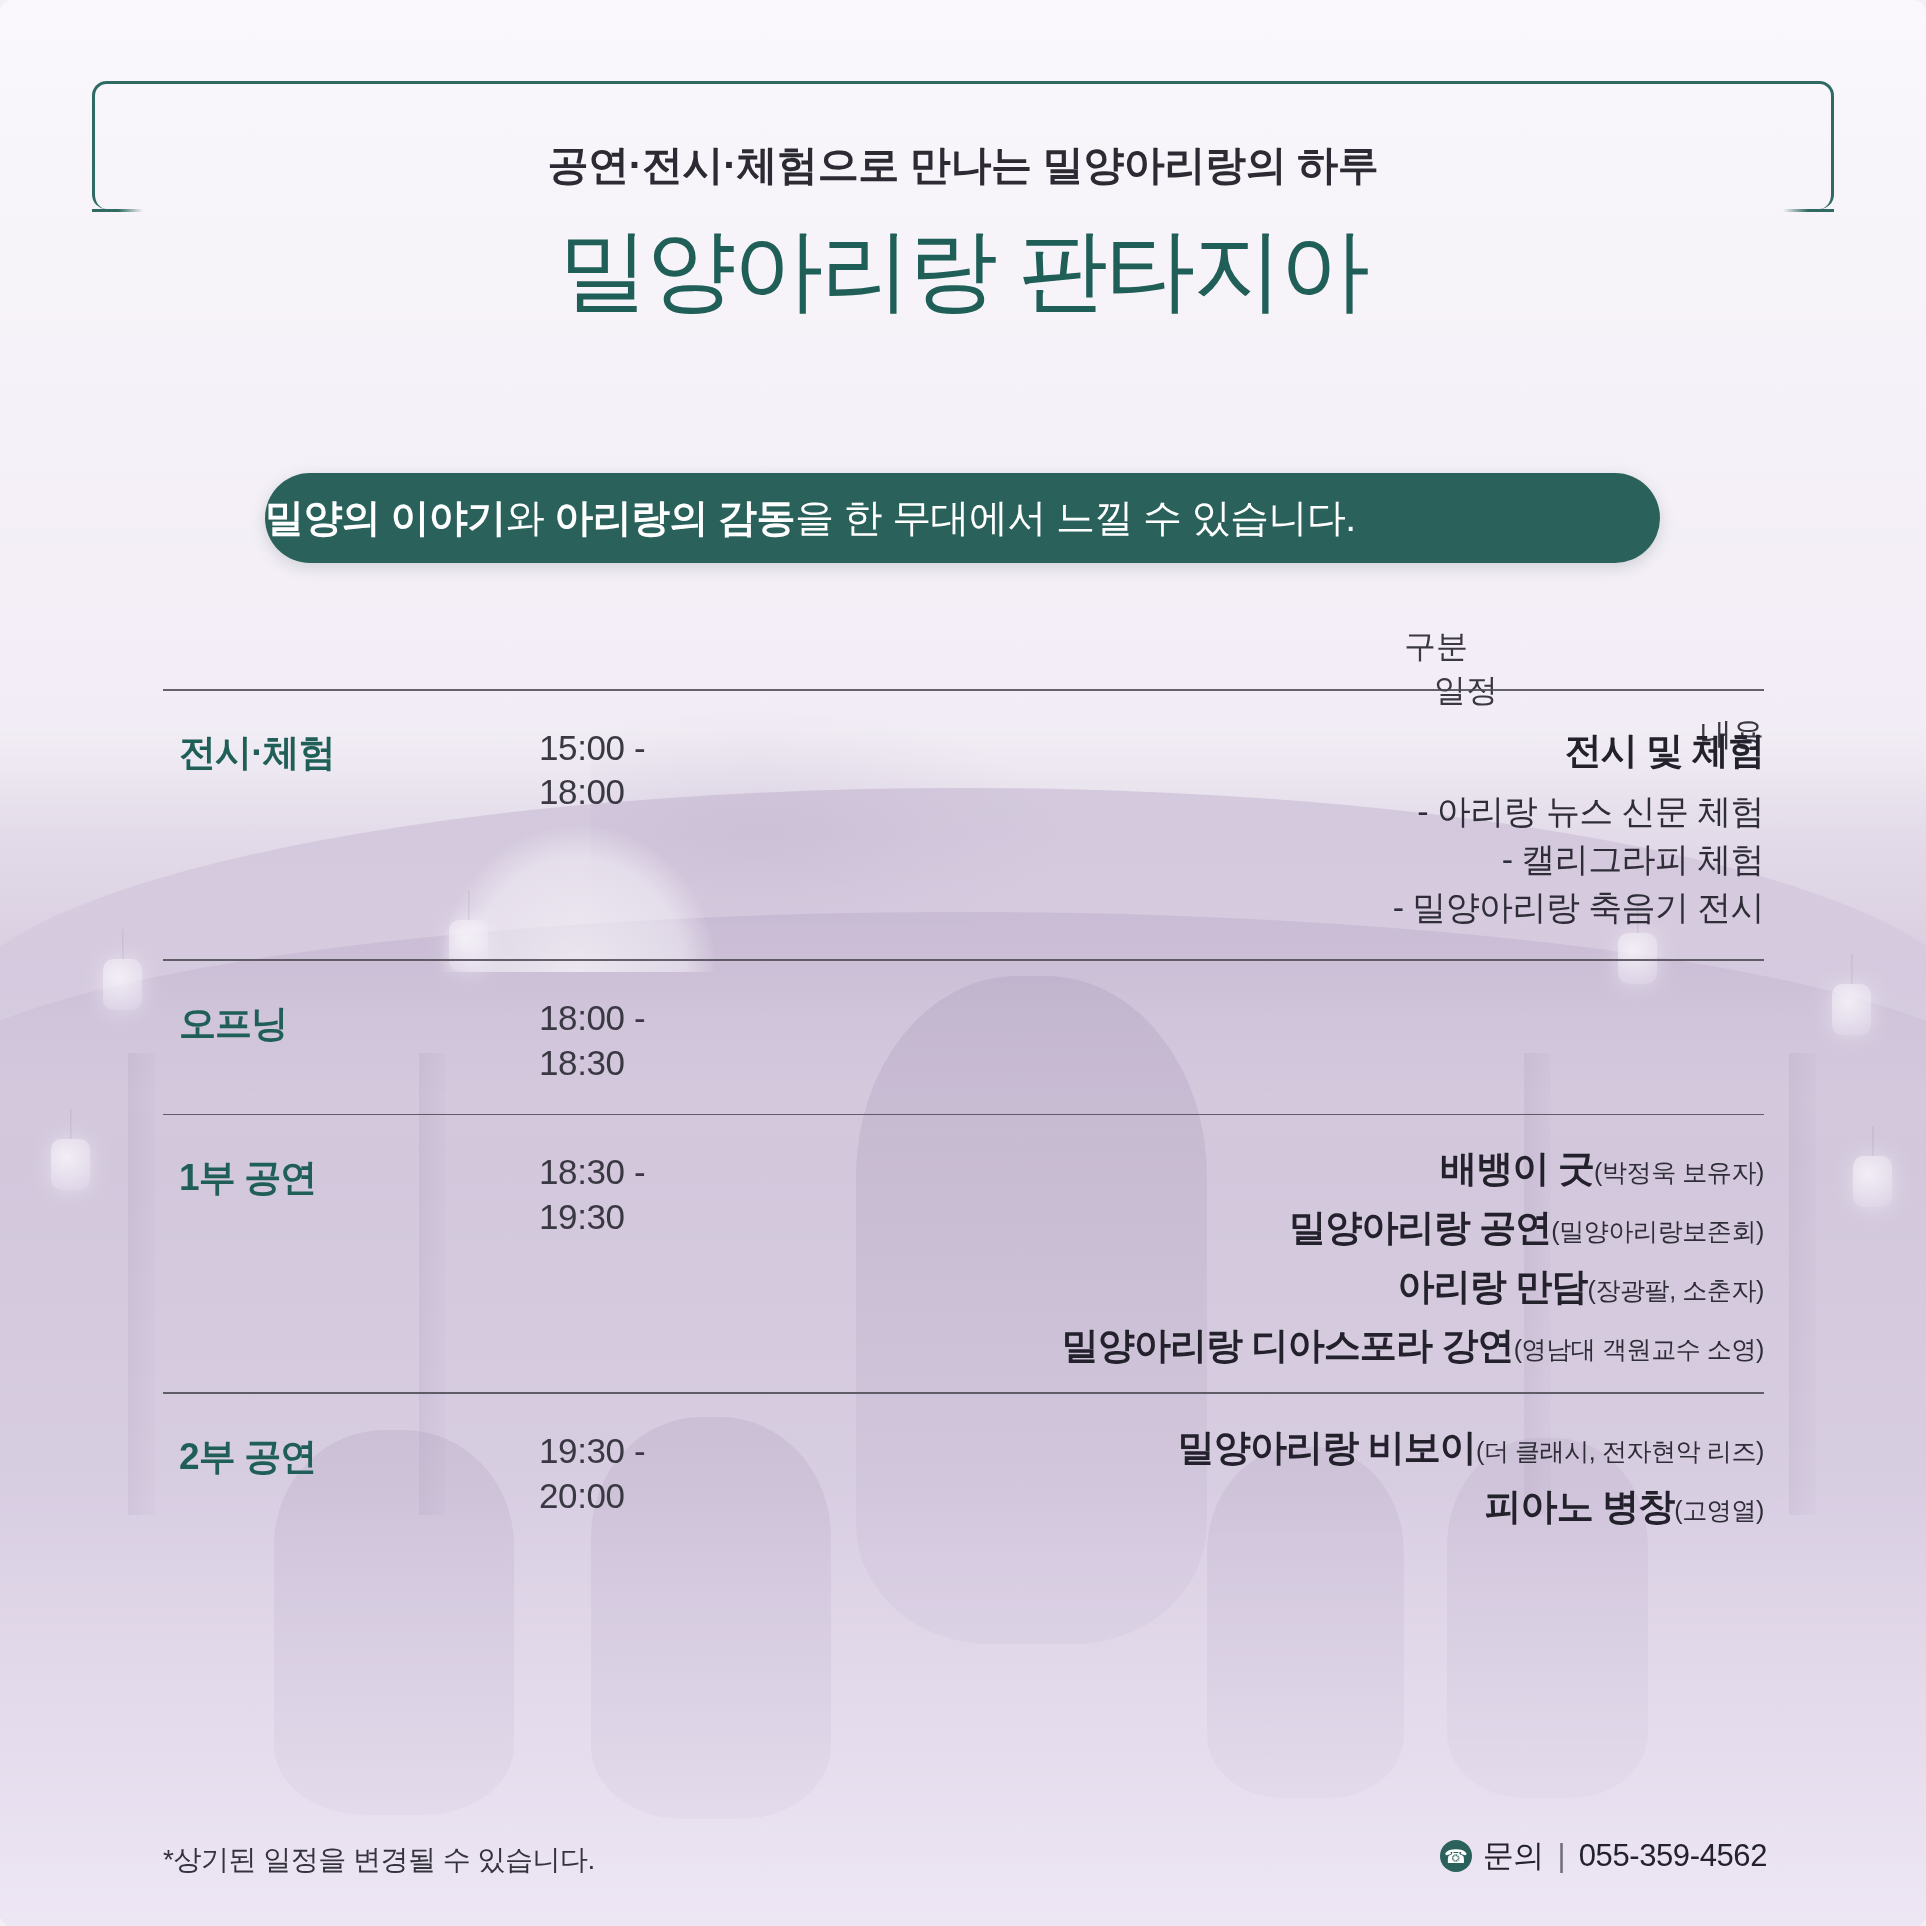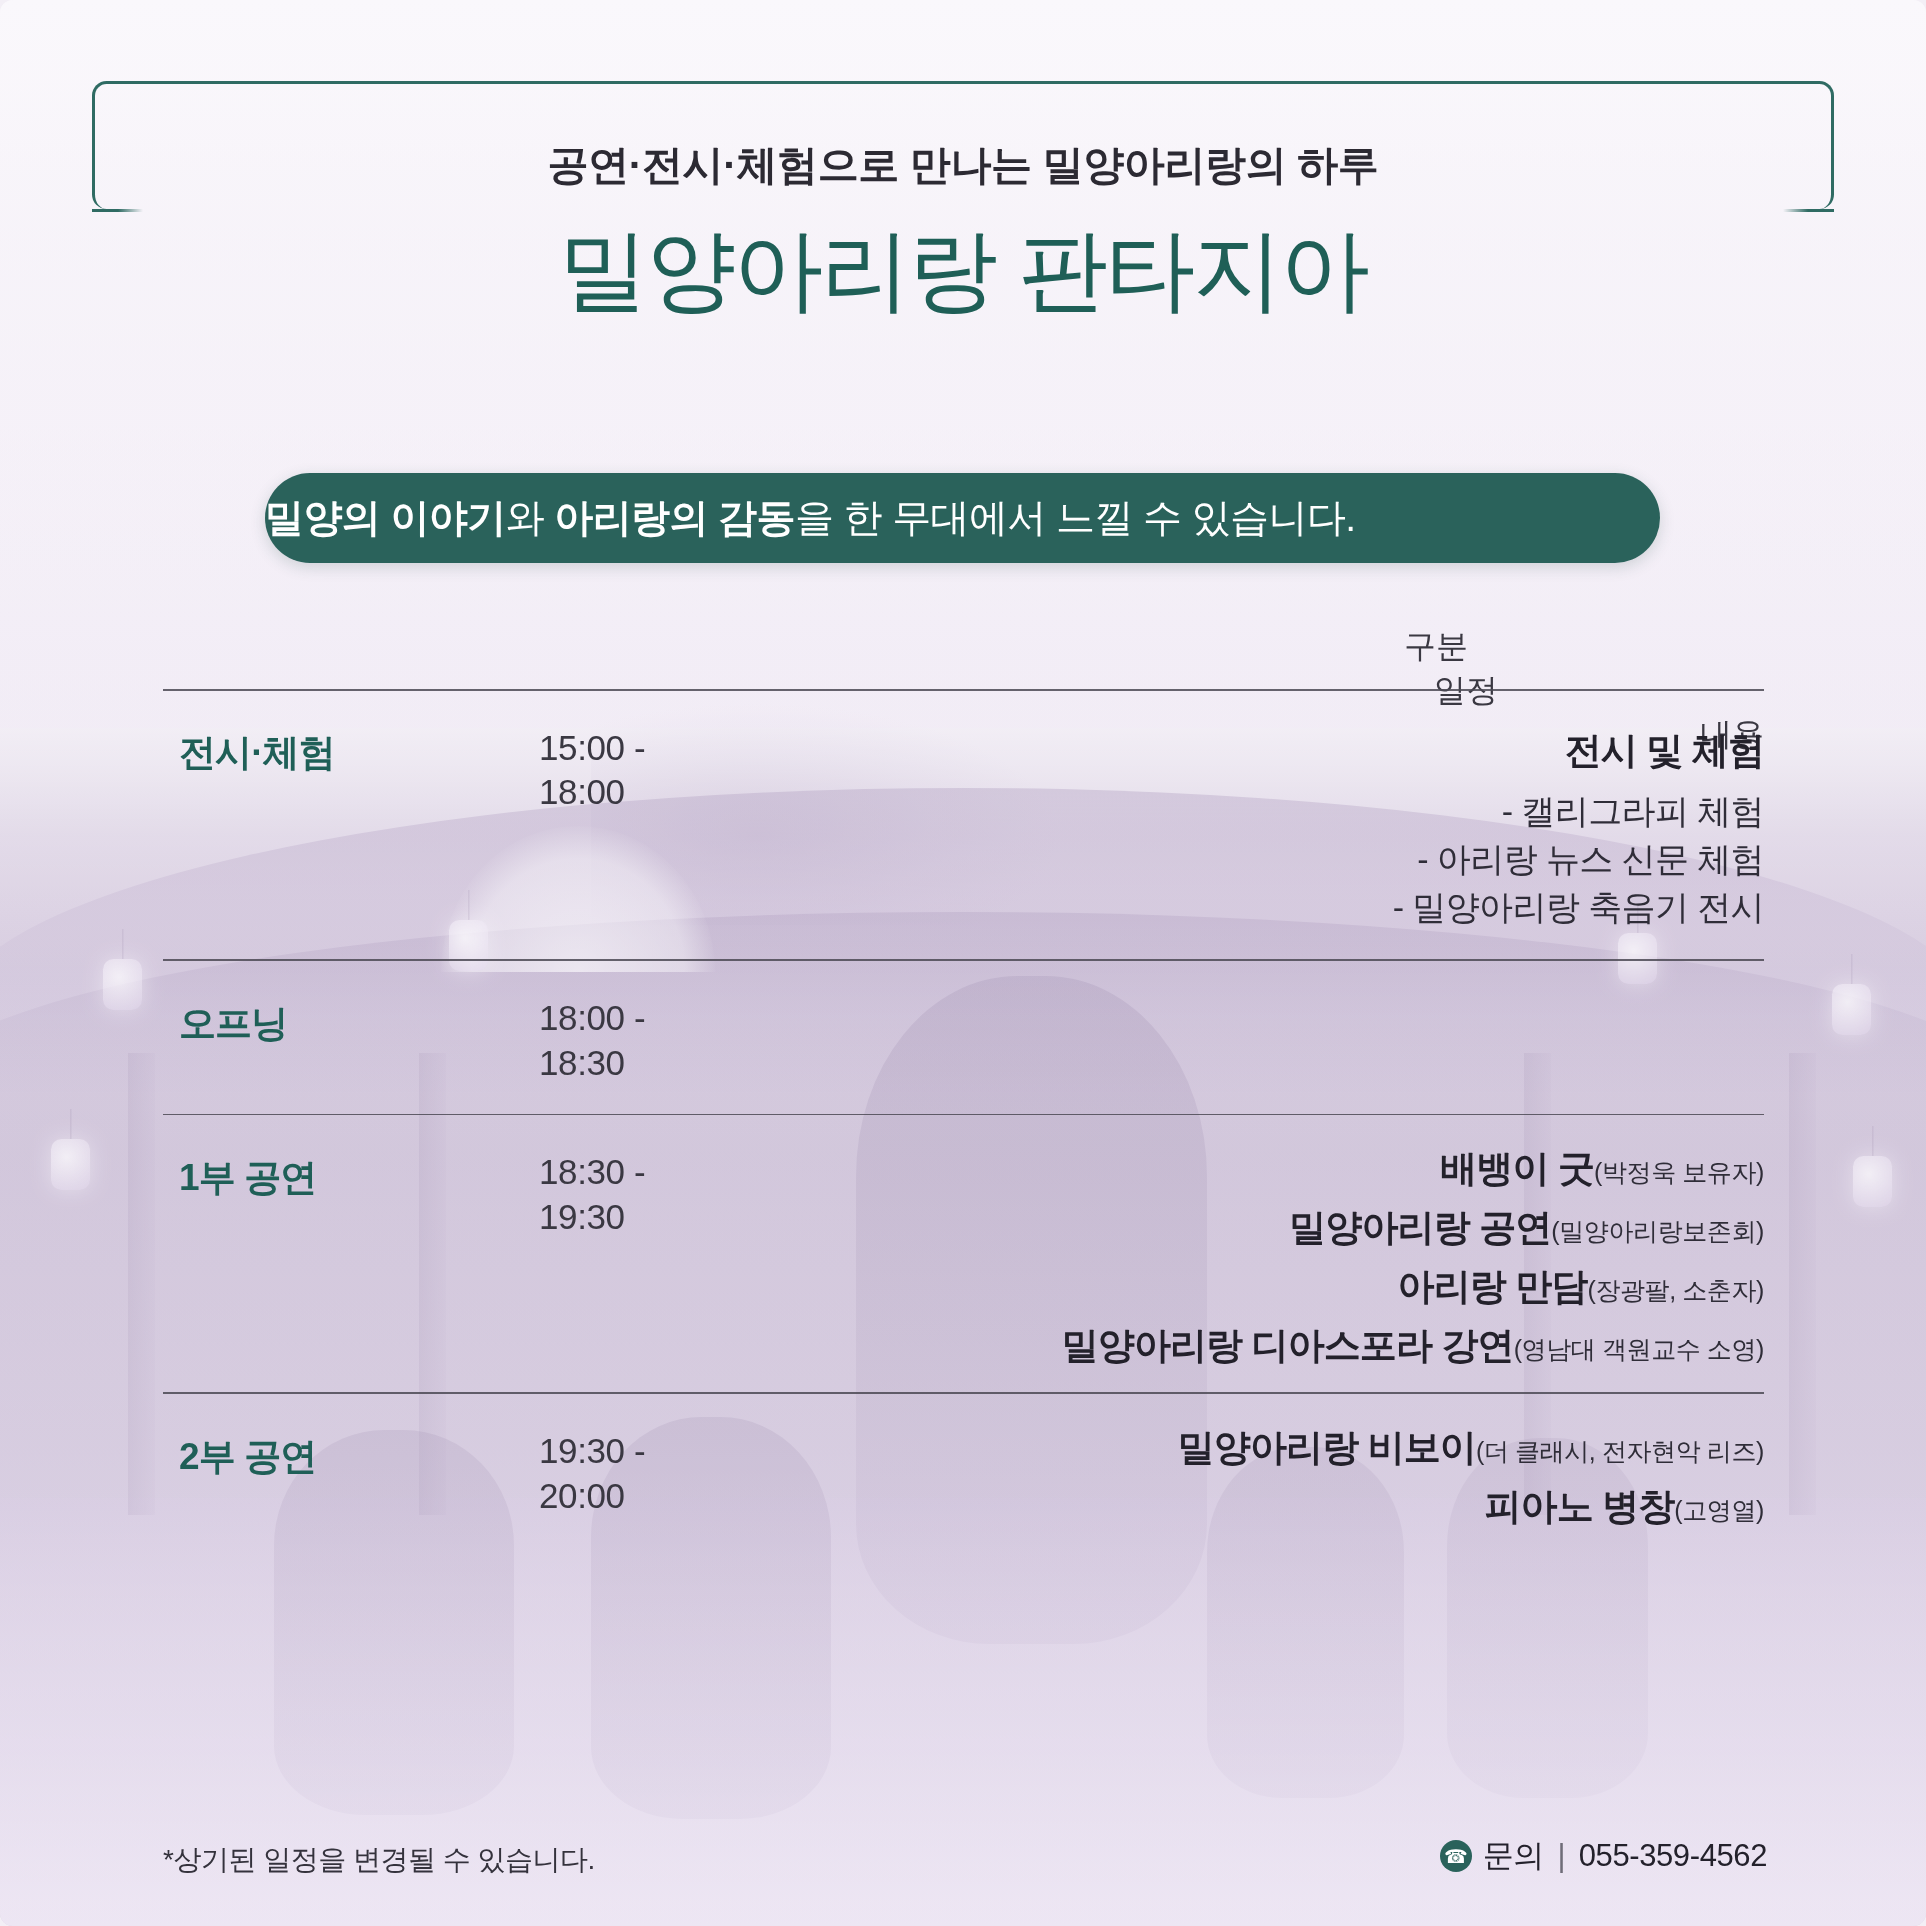--- a/index.html
+++ b/index.html
@@ -254,22 +254,22 @@
       <div class="rule"></div>
 
       <div class="trow">
         <div class="cell-cat">전시·체험</div>
         <div class="cell-time">
           <span>15:00 -</span>
           <span class="t2">18:00</span>
         </div>
         <div class="cell-body">
           <div class="b-head">전시 및 체험</div>
+          <div class="b-line">- 아리랑 뉴스 신문 체험</div>
           <div class="b-line">- 캘리그라피 체험</div>
-          <div class="b-line">- 아리랑 뉴스 신문 체험</div>
           <div class="b-line">- 밀양아리랑 축음기 전시</div>
         </div>
       </div>
       <div class="rule"></div>
 
       <div class="trow">
         <div class="cell-cat">오프닝</div>
         <div class="cell-time">
           <span>18:00 -</span>
           <span class="t2">18:30</span>

